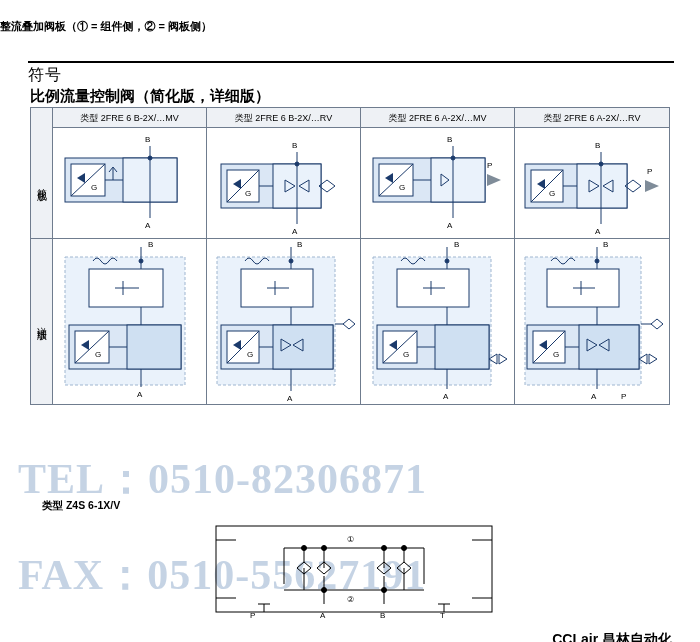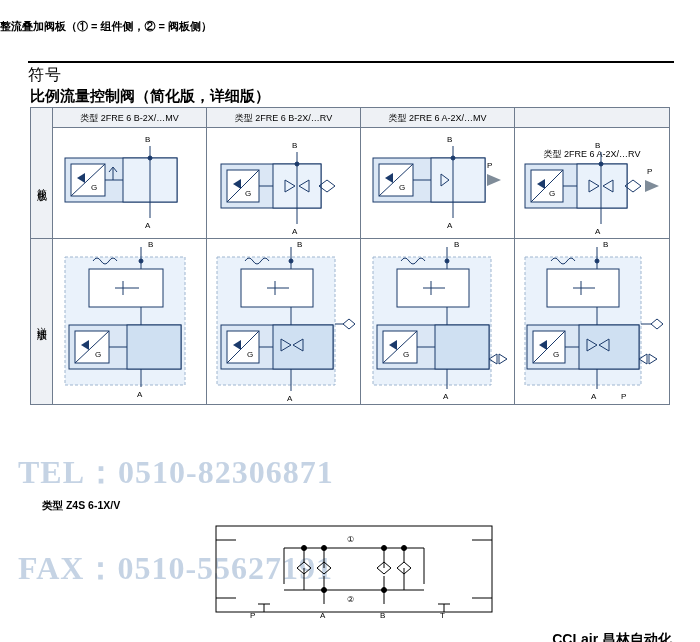--- a/index.html
+++ b/index.html
@@ -37,21 +37,21 @@
   .tbl .hdr-row{
     position:absolute;left:0;top:0;height:20px;width:100%;
     background:#eef1f5;border-bottom:1px solid #6f7c8e;box-sizing:border-box;
   }
   .hdr-cell{
     position:absolute;top:0;height:20px;line-height:20px;
     font-size:9px;text-align:center;
     border-right:1px solid #6f7c8e;box-sizing:border-box;
   }
   .hdr-cell.corner{background:#eef1f5;}
-  .hdr-cell:last-child{border-right:none;margin-top:36px;}
+  .hdr-cell:last-child{border-right:none;}
 
   .rowlabel{
     position:absolute;left:0;width:22px;
     border-right:1px solid #6f7c8e;box-sizing:border-box;
     background:#eef1f5;
     display:flex;align-items:center;justify-content:center;
   }
   .rowlabel span{
     writing-mode:vertical-rl;
     font-size:10px;letter-spacing:2px;
@@ -69,21 +69,21 @@
     position:absolute;pointer-events:none;user-select:none;
     color:rgba(120,150,190,0.28);
     font-weight:bold;
   }
   #wm-cc{left:170px;top:110px;font-size:86px;letter-spacing:4px;
     font-family:"Liberation Serif", serif;}
   #wm-cn{left:110px;top:215px;font-size:92px;letter-spacing:6px;}
   .wm-phone{
     position:absolute;left:18px;
     font-family:"Liberation Serif", serif;
-    font-size:32px;letter-spacing:1px;font-weight:bold;
+    font-size:42px;letter-spacing:1px;font-weight:bold;
     color:rgba(150,175,205,0.55);
     pointer-events:none;user-select:none;white-space:nowrap;
   }
   #wm-tel{top:432px;}
   #wm-fax{top:528px;}
 
   
   #sec2-label{left:30px;top:462px;font-size:11px;font-weight:bold;margin-top:19px;}
   #sec2-sub{position:absolute;left:42px;top:480px;font-size:10.5px;font-weight:bold;}
 

